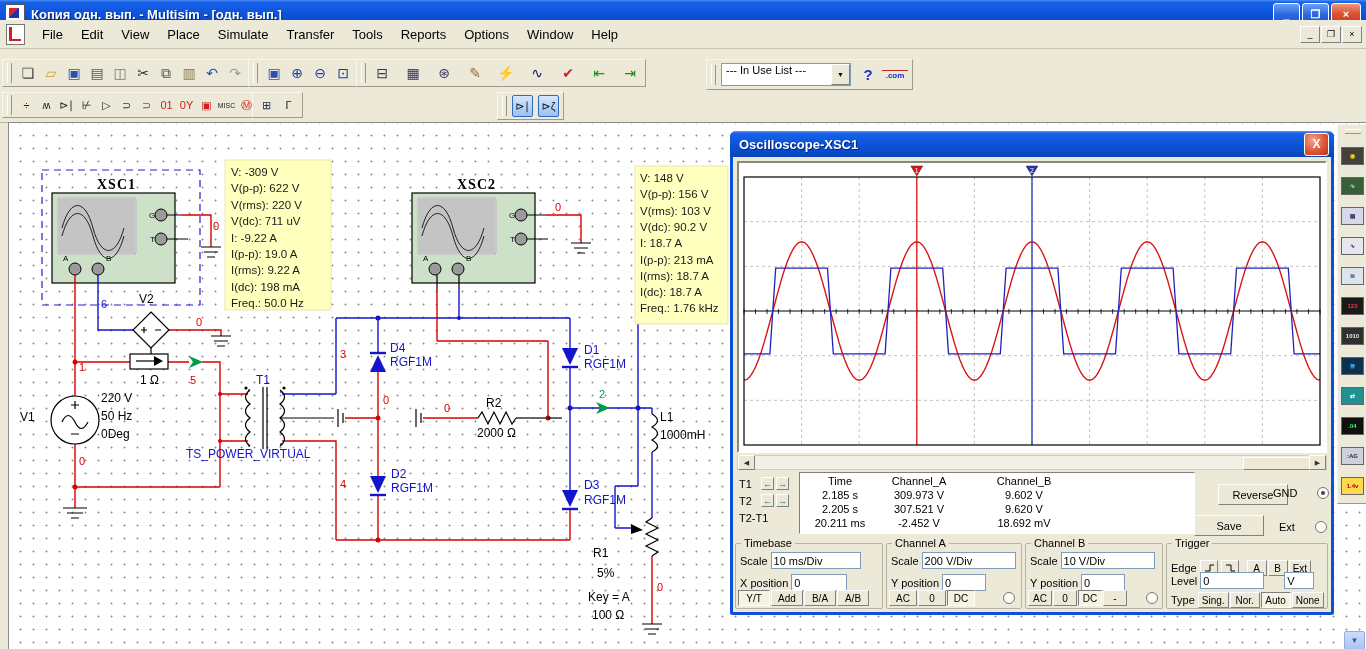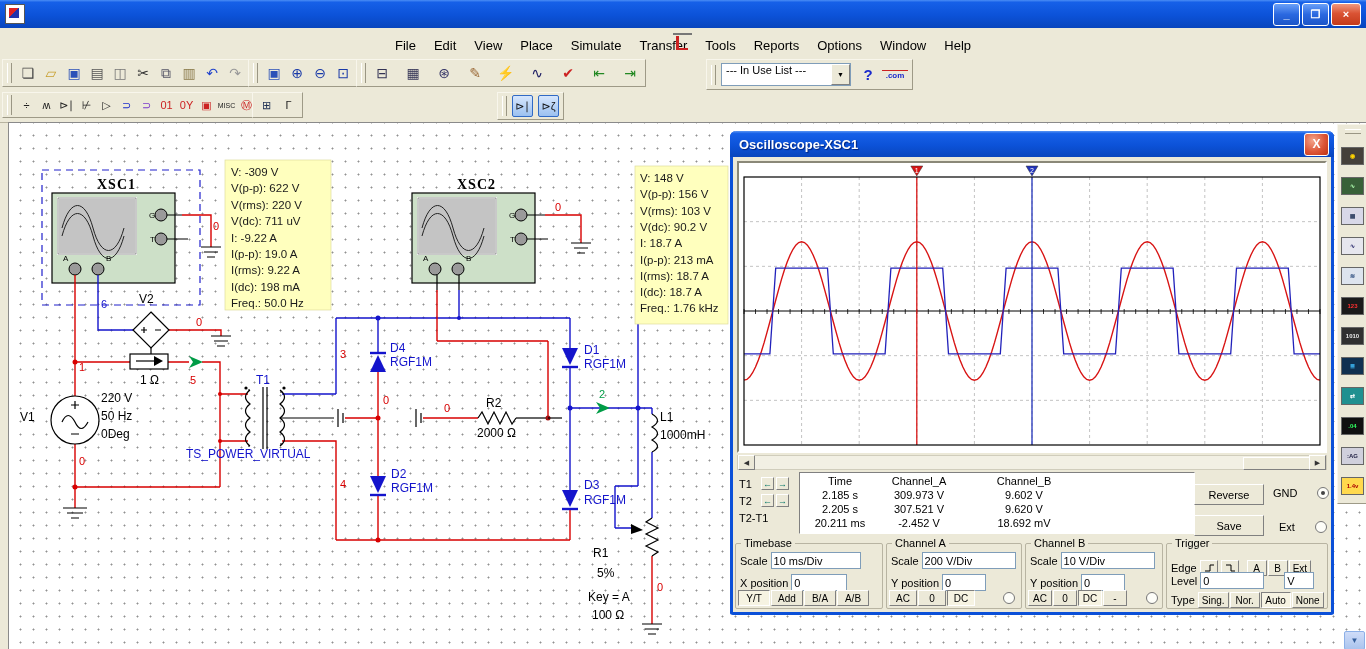--- a/index.html
+++ b/index.html
@@ -12,22 +12,22 @@
     display:flex;align-items:center;color:#fff;}
   .app-icon{width:18px;height:18px;margin:0 6px 0 5px;background:#fff;border:1px solid #555;position:relative;}
   .app-icon:before{content:"";position:absolute;left:3px;top:3px;width:10px;height:10px;background:linear-gradient(135deg,#d22 0 50%,#23a 50% 100%);}
   .title-text{font-size:13px;font-weight:bold;text-shadow:1px 1px 1px #00227a;}
   .tb-btns{margin-left:auto;display:flex;gap:2px;padding-right:5px;}
   .wbtn{width:25px;height:21px;border:1px solid #fff;border-radius:3px;display:flex;align-items:center;justify-content:center;
     font-size:11px;font-weight:bold;color:#fff;background:linear-gradient(180deg,#6aa0f8,#2a68e0 50%,#1c55c8);}
   .wbtn.close{background:linear-gradient(180deg,#f0987e,#da5334 45%,#c43a1a);width:28px;}
 
   
-  .menubar{position:absolute;left:0;top:33px;width:1366px;height:28px;background:#ece9d8;border-bottom:1px solid #c8c4b0;
-    display:flex;align-items:center;font-size:13px;color:#000;flex-direction:column;}
+  .menubar{position:absolute;left:0;top:20px;width:1366px;height:28px;background:#ece9d8;border-bottom:1px solid #c8c4b0;
+    display:flex;align-items:center;font-size:13px;color:#000;}
   .doc-icon{width:17px;height:19px;background:#fff;border:1px solid #777;margin:0 8px 0 6px;position:relative;}
   .doc-icon:before{content:"";position:absolute;left:2px;top:2px;width:9px;height:12px;border-left:3px solid #c22;border-bottom:2px solid #c22;}
   .menu-item{padding:3px 9px;cursor:default;}
   .mdi-btns{margin-left:auto;display:flex;gap:1px;padding-right:4px;}
   .mdibtn{width:18px;height:15px;background:#ece9d8;border:1px solid;border-color:#fff #808080 #808080 #fff;
     font-size:9px;display:flex;align-items:center;justify-content:center;color:#000;}
 
   
   .toolrow1{position:absolute;left:0;top:56px;width:1366px;height:34px;background:#ece9d8;}
   .toolrow2{position:absolute;left:0;top:90px;width:1366px;height:32px;background:#ece9d8;border-bottom:1px solid #b8b4a0;}
@@ -121,20 +121,21 @@
   .sbtn.pressed{border-color:#808080 #fff #fff #808080;background:#f6f3e2;}
   .btnrow{display:flex;gap:1px;}
 </style>
 </head>
 <body>
 
 <div class="app">
 
   <div class="titlebar">
     <div class="app-icon"></div>
+    <span class="title-text">Копия одн. вып. - Multisim - [одн. вып.]</span>
     <div class="tb-btns" id="title-buttons">
         <div class="wbtn">_</div>
         <div class="wbtn">❐</div>
         <div class="wbtn close">×</div>
       </div>
   </div>
 
   <div class="menubar">
     <div class="doc-icon"></div>
     <div id="menu-items" style="display:flex;">
@@ -709,21 +710,21 @@
           <span>307.521 V</span>
           <span>9.620 V</span>
         </div>
         <div class="ct-row">
           <span>20.211 ms</span>
           <span>-2.452 V</span>
           <span>18.692 mV</span>
         </div>
       </div>
 
-    <div class="pbtn" style="left:461px;top:353px;">Reverse</div>
+    <div class="pbtn" style="left:485px;top:353px;">Reverse</div>
     <div class="pbtn" style="left:461px;top:384px;">Save</div>
     <div class="radio-row" style="left:540px;top:356px;">
       <span>GND</span>
         <span class="radio sel"></span>
     </div>
     <div class="radio-row" style="left:546px;top:390px;">
       <span>Ext</span>
         <span class="radio"></span>
     </div>
 

